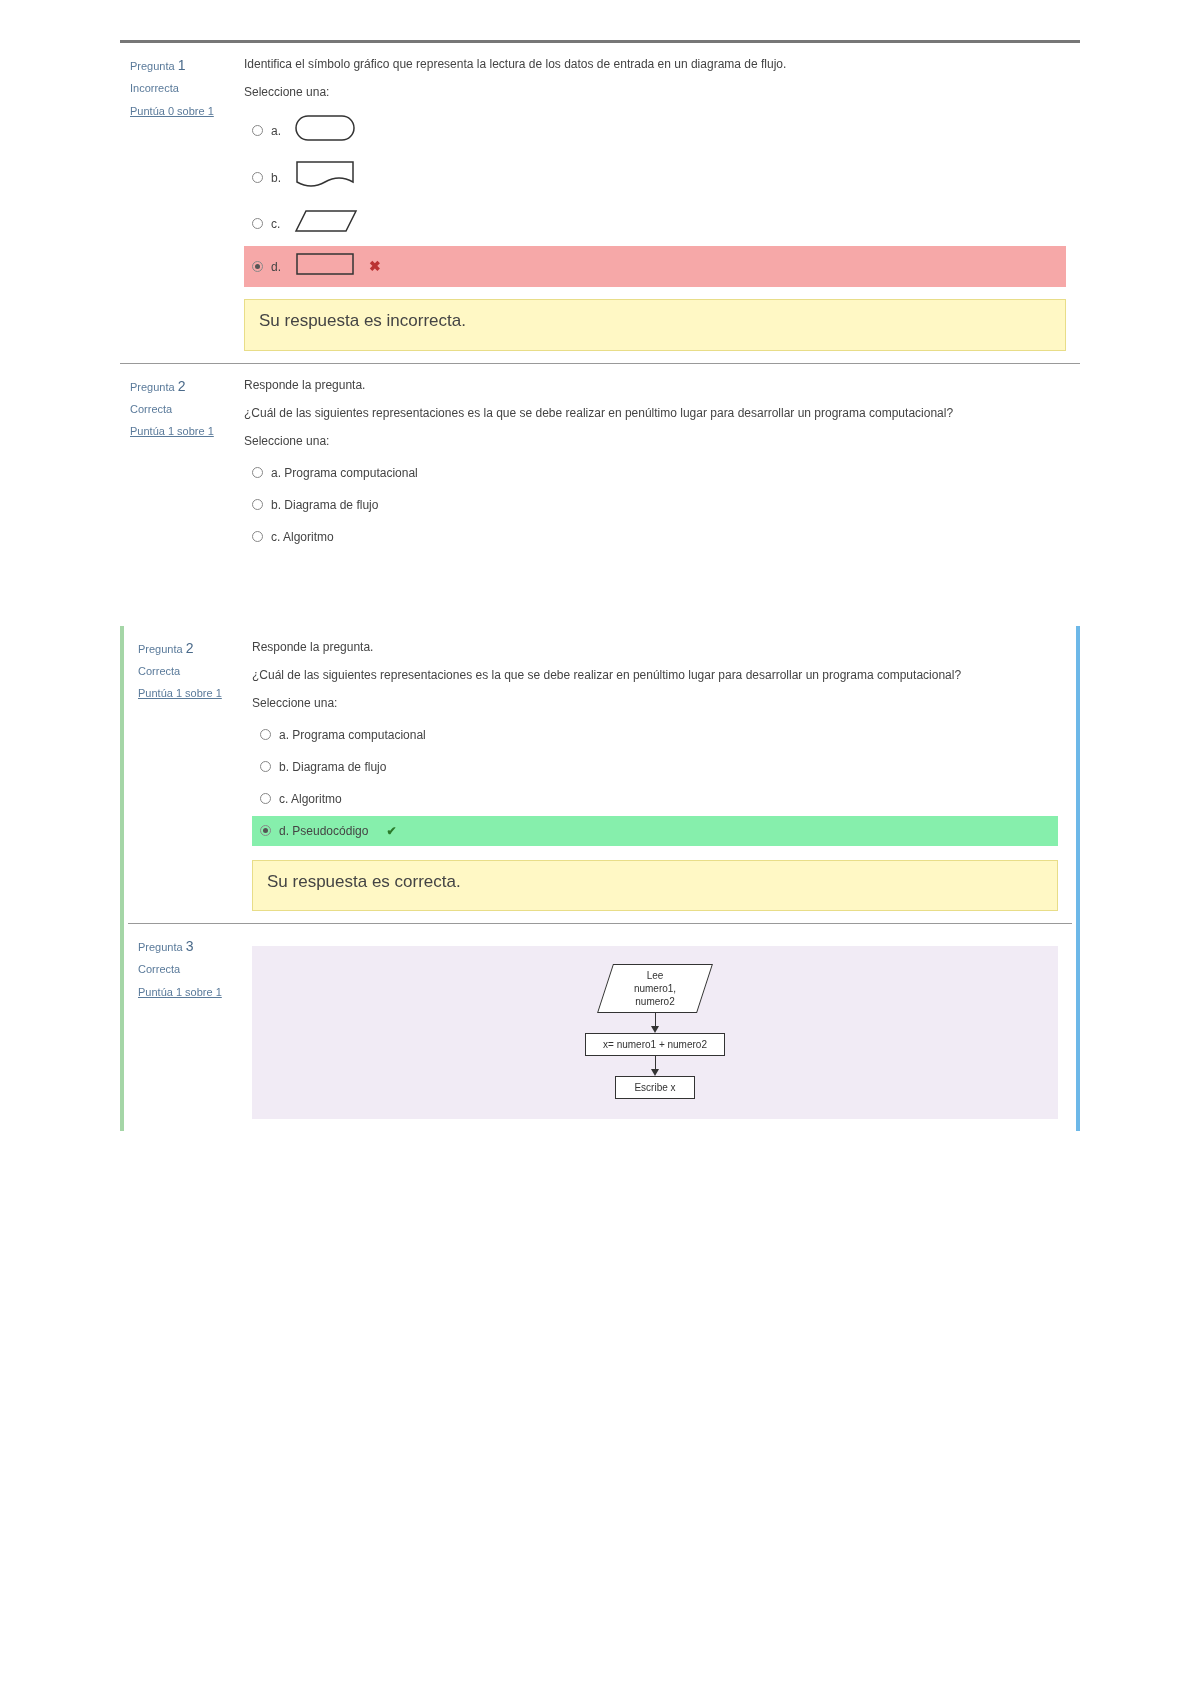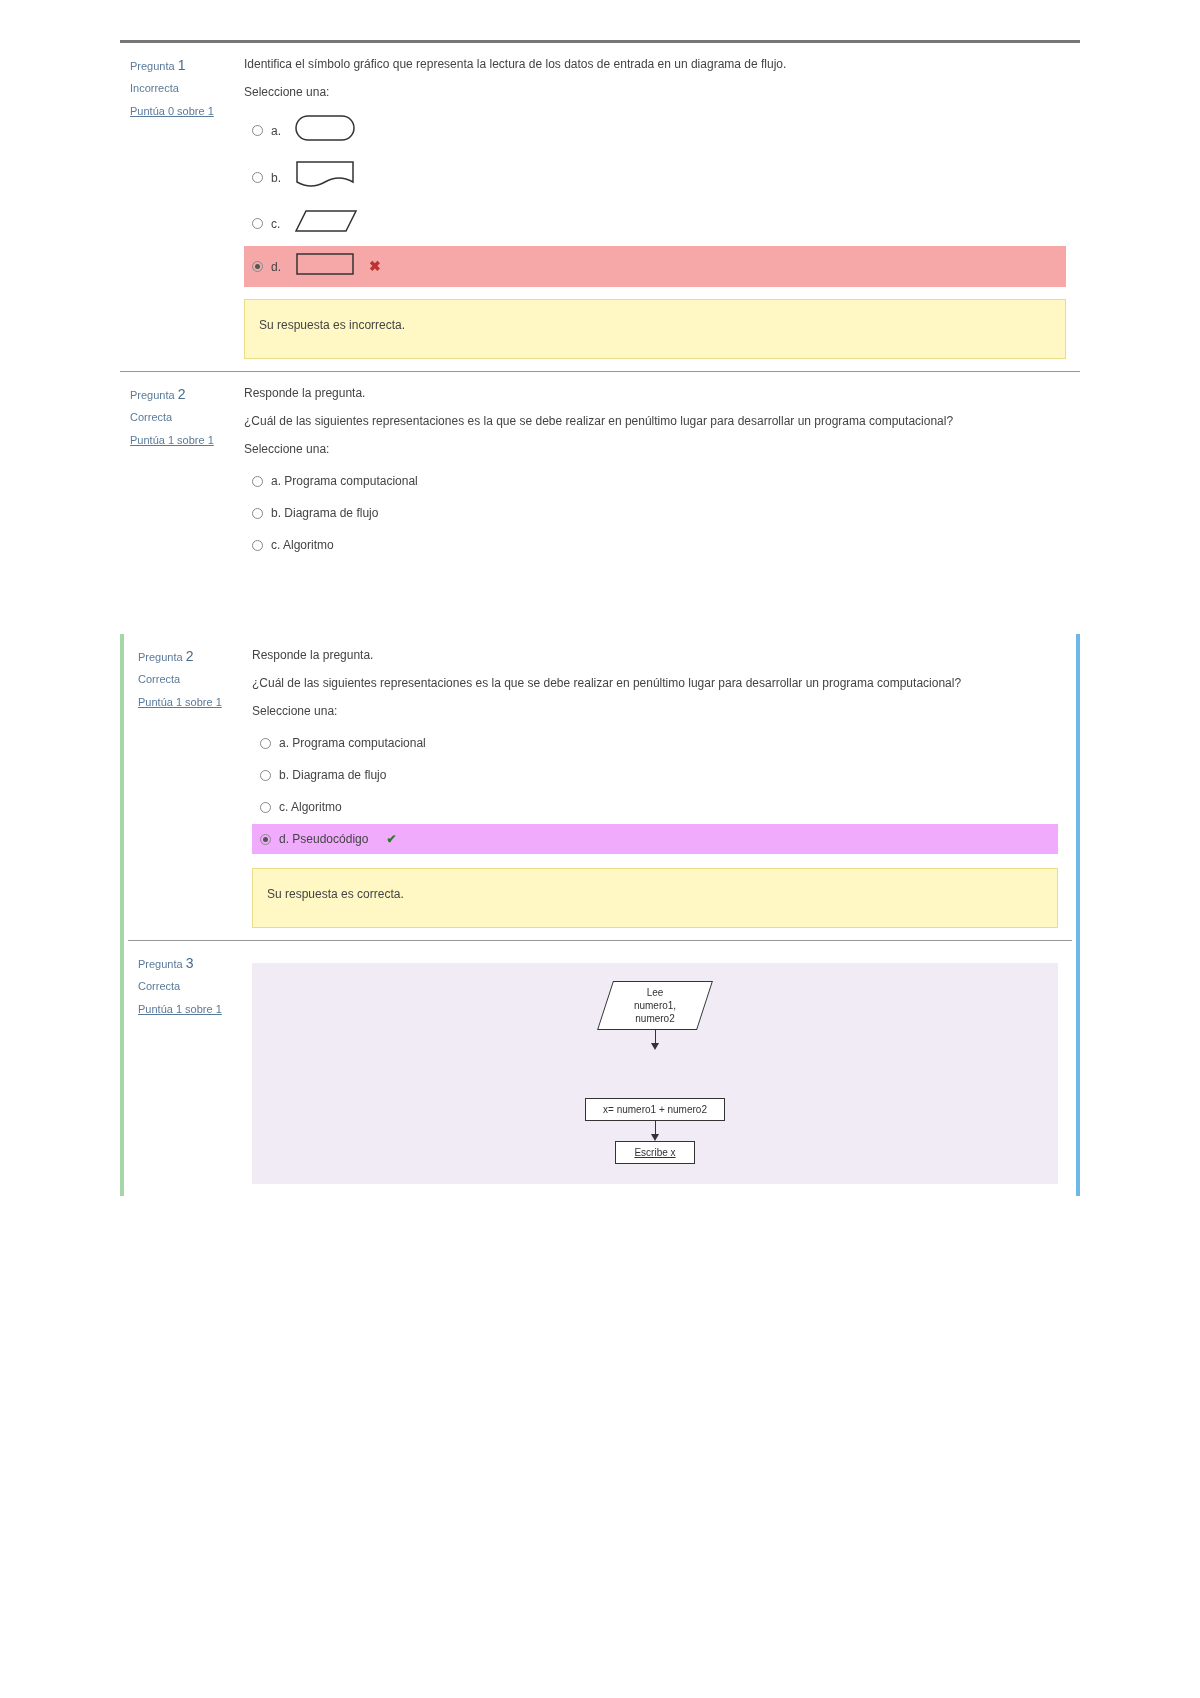--- a/index.html
+++ b/index.html
@@ -88,21 +88,21 @@
       align-items: center;
       padding: 6px 8px;
       margin-bottom: 2px;
     }
     
     .option-row.wrong {
       background: #f6a8a8;
     }
     
     .option-row.correct {
-      background: #f0abfc;
+      background: #86efac;
       align-items: center;
     }
     
     .radio {
       width: 11px;
       height: 11px;
       border: 1px solid #888;
       border-radius: 50%;
       margin-right: 8px;
       display: inline-block;
@@ -138,23 +138,23 @@
     
     .mark-check {
       color: #2a7a2a;
       margin-left: 8px;
       font-weight: bold;
     }
     
     .feedback-block {
       background: #fff8c5;
       border: 1px solid #e8dd88;
-      padding: 16px 14px;
+      padding: 8px 14px;
       margin-top: 12px;
-      font-size: 12px;
+      font-size: 17px;
       color: #444;
     }
     
     .feedback-block .fb-line {
       margin-bottom: 8px;
     }
     
     .feedback-block.correct {
       margin-top: 14px;
     }
@@ -187,27 +187,25 @@
       transform: skewX(-18deg);
       width: 100px;
     }
     .diag-parallelogram .unskew {
       transform: skewX(18deg);
       display: block;
     }
     
     .diag-rect {
       width: 140px;
-      margin-top: 48px;
     }
     
     .diag-rect-small {
       width: 80px;
       border: 1.5px solid #333;
-      text-decoration: underline;
     }
     
     .arrow-down {
       width: 0;
       height: 0;
       border-left: 4px solid transparent;
       border-right: 4px solid transparent;
       border-top: 7px solid #333;
       margin-top: -1px;
     }

